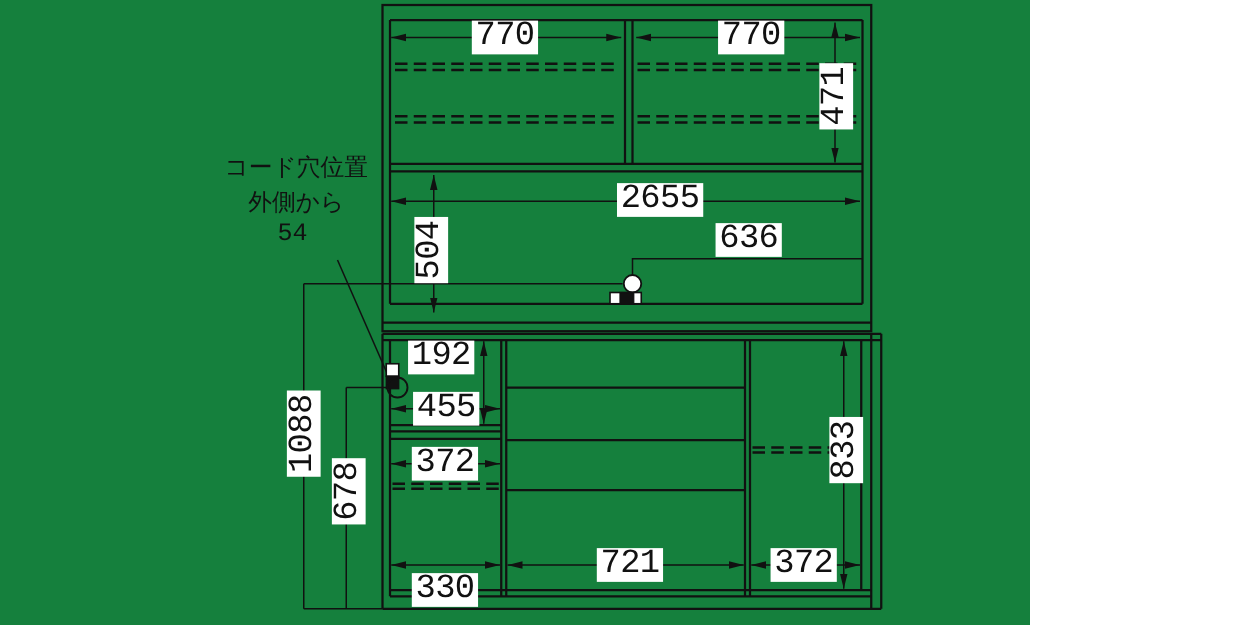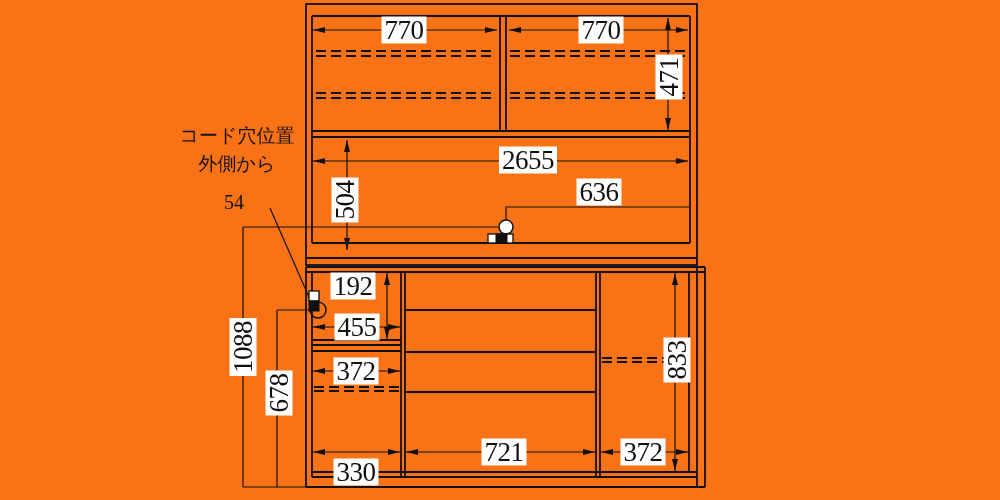--- a/index.html
+++ b/index.html
@@ -1,26 +1,26 @@
 <!DOCTYPE html>
 <html><head>
 <meta charset="utf-8">
 <style>
   html,body{margin:0;padding:0;background:#ffffff;}
-  #stage{position:relative;width:1000px;height:500px;background:#f97316;overflow:hidden;
-         font-family:Liberation Serif, serif;color:#111111;}
+  #stage{position:relative;width:824px;height:500px;background:#15803d;overflow:hidden;
+         font-family:Liberation Mono, monospace;color:#111111;}
   #stage svg{position:absolute;left:0;top:0;}
   .lbl{position:absolute;font-size:27px;line-height:1;letter-spacing:-0.5px;color:#111;
        background:#fff;padding:0 3px;white-space:nowrap;
        transform:translate(-50%,-50%);}
   .rot{transform:translate(-50%,-50%) rotate(-90deg);}
   .note{position:absolute;left:178px;top:126px;width:118px;text-align:center;color:#111;}
   .note .n1,.note .n2{font-size:19px;line-height:19px;}
   .note .n1{margin-bottom:9px;}
-  .note .n2{margin-bottom:16px;}
+  .note .n2{margin-bottom:2px;}
   .note .n3{font-size:20px;line-height:26px;padding-right:6px;}
 </style>
 </head>
 <body>
 
 <div id="stage">
 
   <svg width="1000" height="500" viewBox="0 0 1000 500">
     <defs>
       <marker id="aE" viewBox="0 0 12 8" refX="12" refY="4" markerWidth="12" markerHeight="8" markerUnits="userSpaceOnUse" orient="auto">

